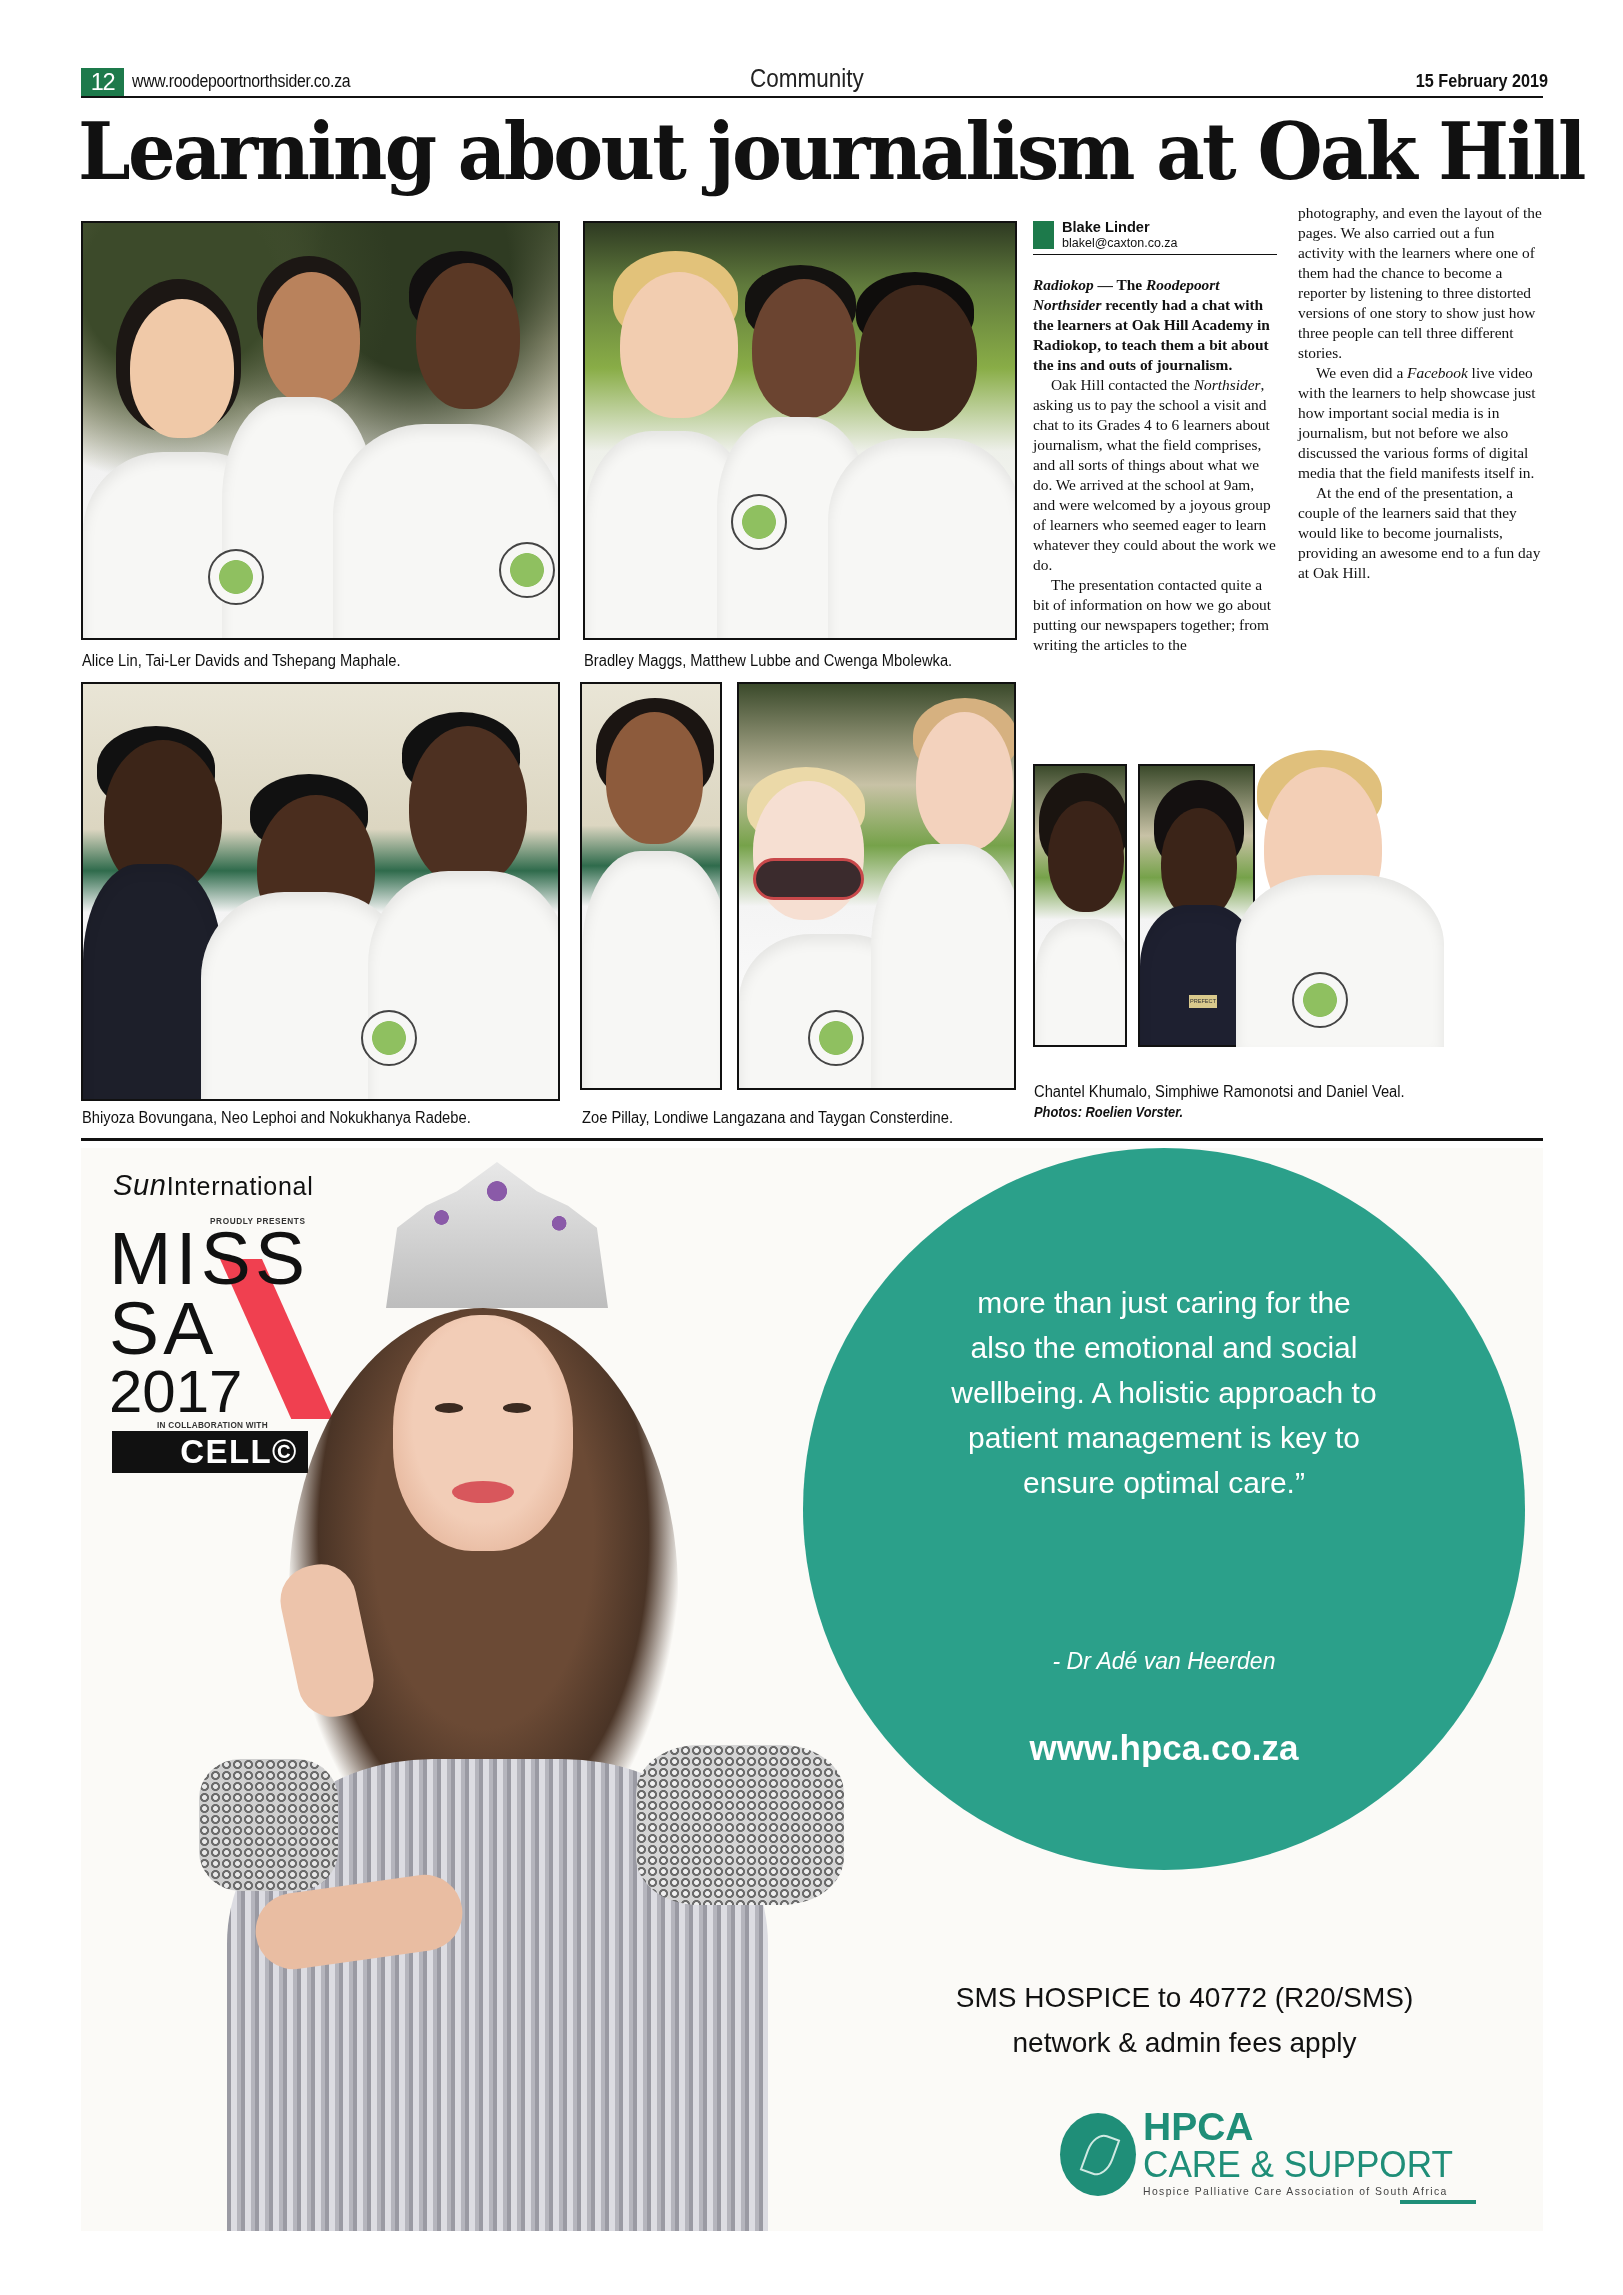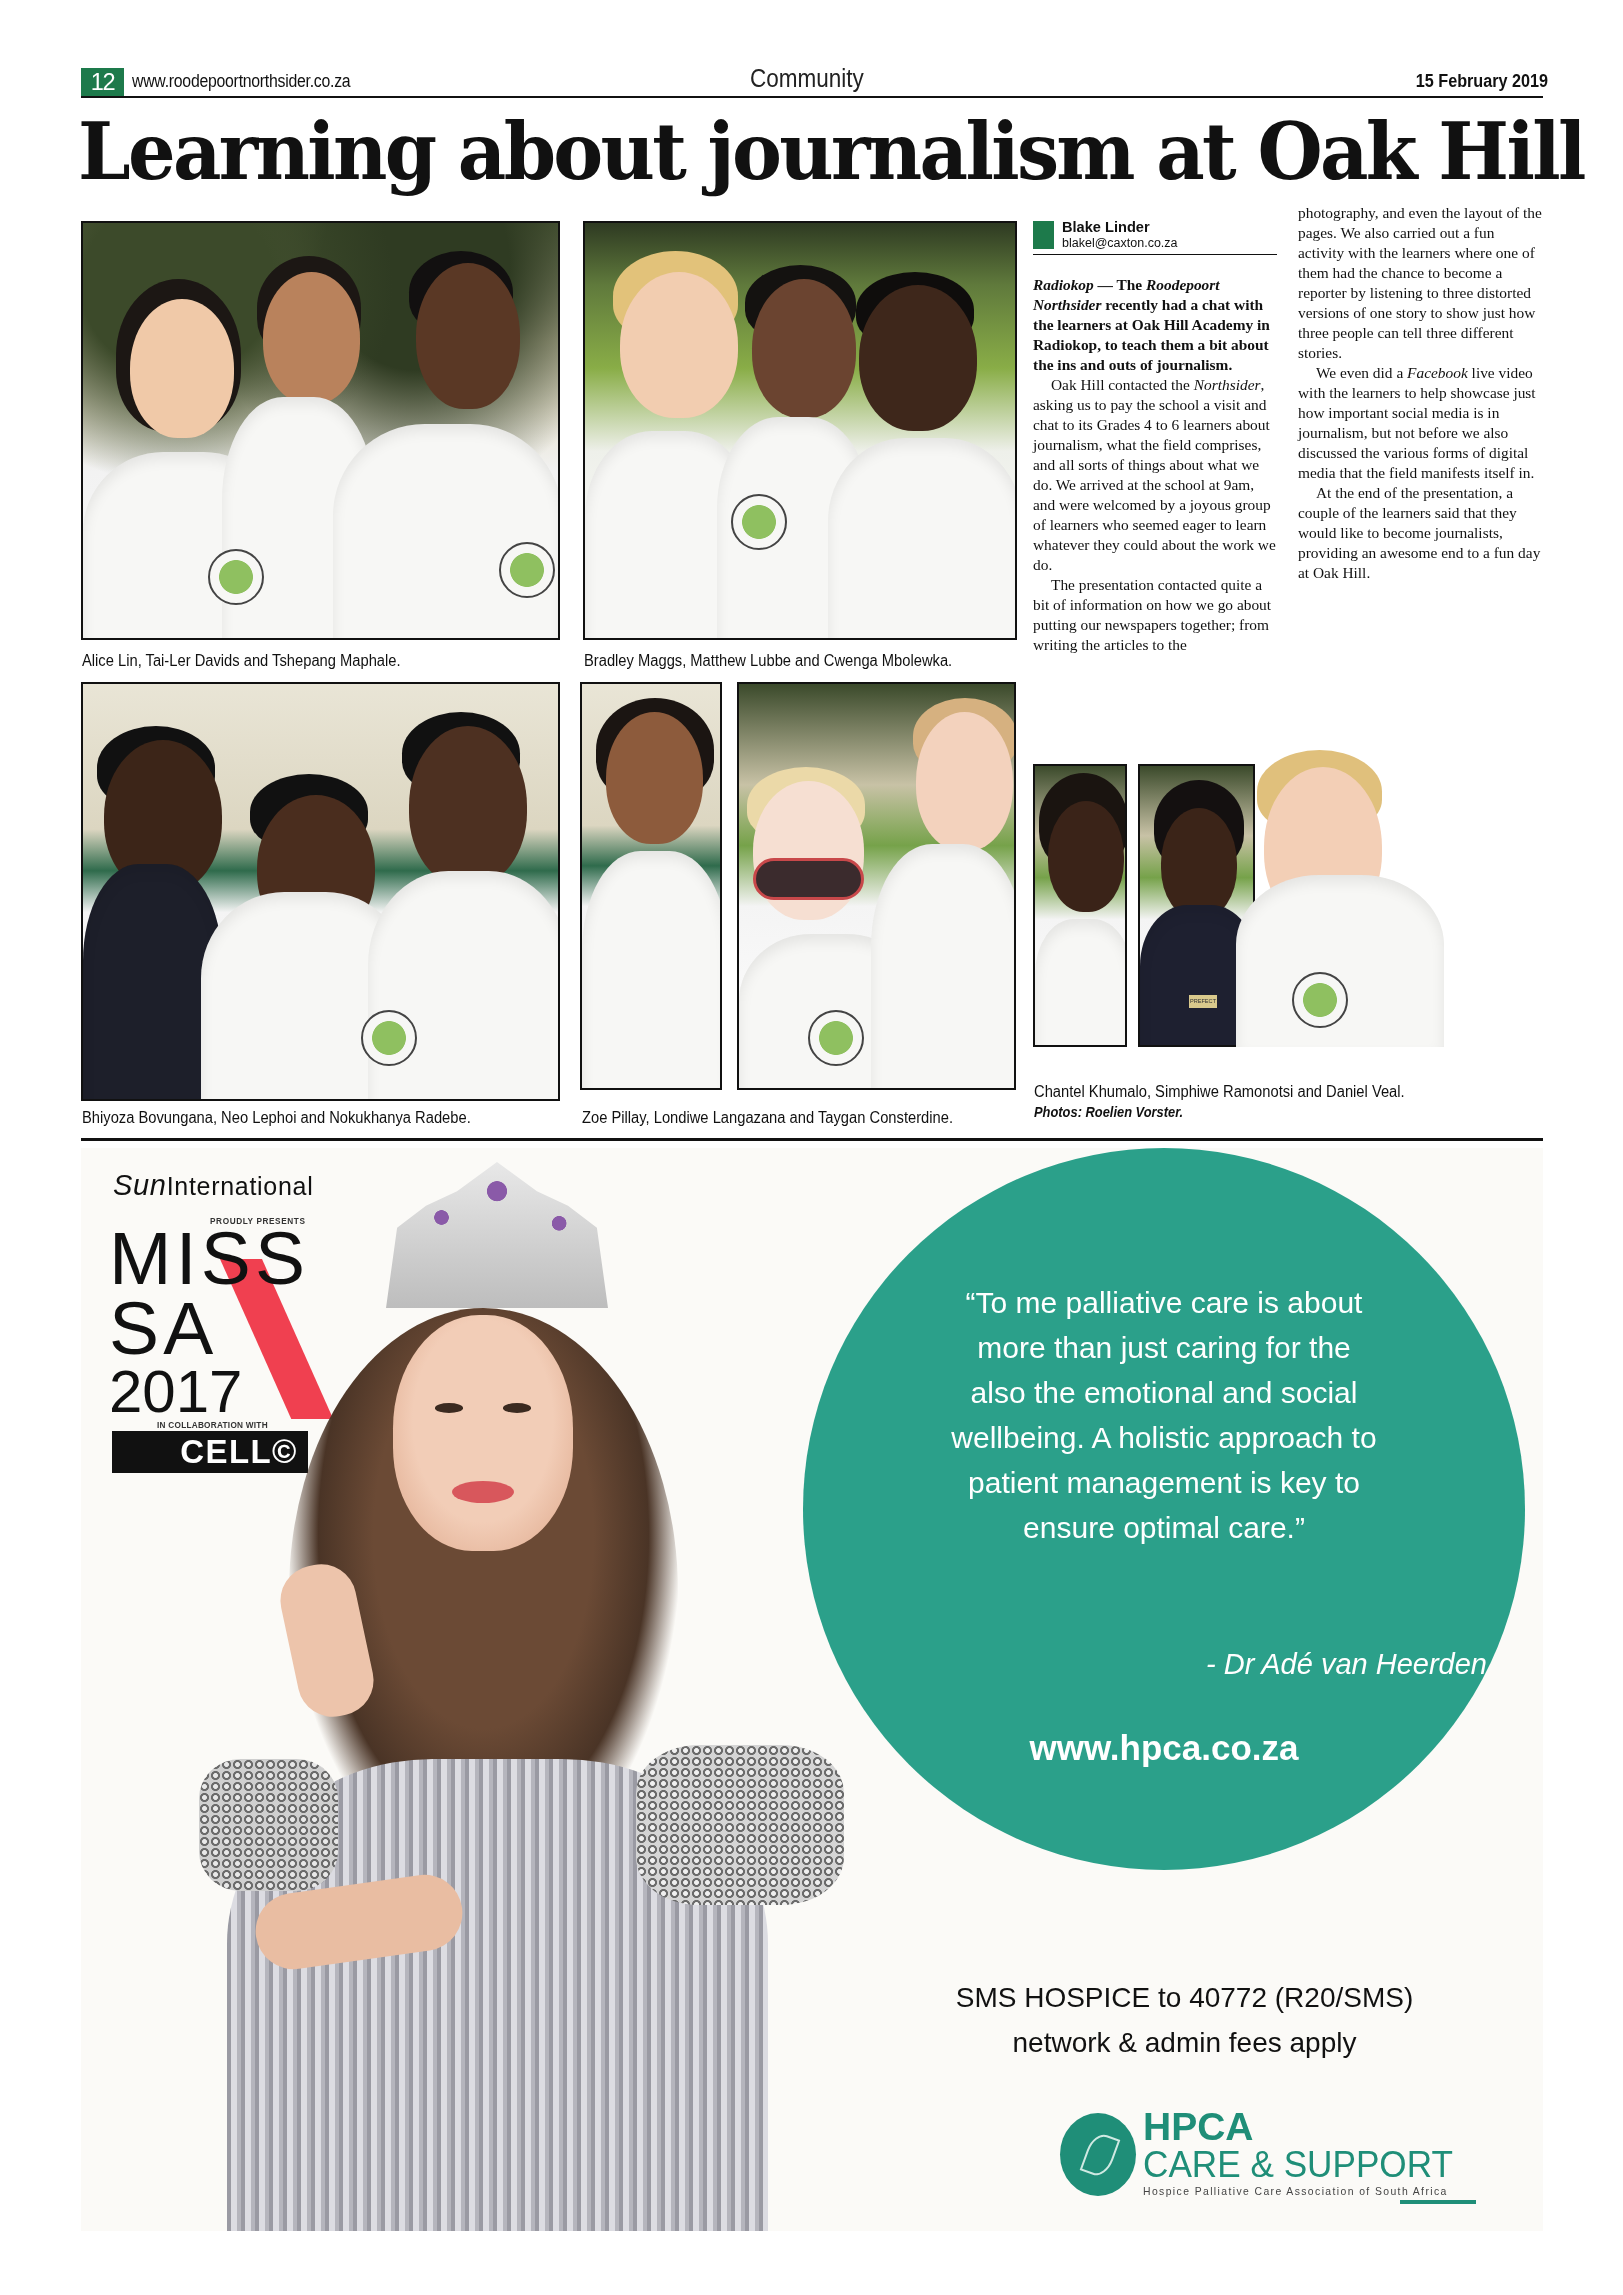--- a/index.html
+++ b/index.html
@@ -85,21 +85,21 @@
     background: repeating-linear-gradient(90deg, #9a9aa3 0 4.2px, #dcdce2 4.2px 9.7px, #b5b5bd 9.7px 14px); }
   .model-sleeve-l { left: 118px; top: 611px; width: 139px; height: 132px; border-radius: 30%;
     background: radial-gradient(circle, #e8e8e8 0 2.1px, #6b6b6b 2.8px 4.2px, transparent 4.9px) 0 0/11px 11px, #cfcfcf; }
   .model-sleeve-r { left: 555px; top: 597px; width: 208px; height: 160px; border-radius: 30%;
     background: radial-gradient(circle, #f0f0f0 0 2.1px, #6b6b6b 2.8px 4.2px, transparent 4.9px) 0 0/11px 11px, #d5d5d5; }
   .model-arm { left: 174px; top: 736px; width: 208px; height: 76px; border-radius: 42px; background: #e9bda2; transform: rotate(-8deg); }
   .model-hand { left: 208px; top: 416px; width: 76px; height: 153px; border-radius: 35px; background: #edc4ab; transform: rotate(-12deg); }
 
   .teal-circle { left: 722px; top: 0px; width: 722px; height: 722px; border-radius: 50%; background: #2ba08a; }
   .quote { left: 760px; top: 132px; width: 646px; text-align: center; color: #fff; font-size: 30px; line-height: 45px; }
-  .quote-author { left: 760px; top: 500px; width: 646px; text-align: right; color: #fff; font-size: 29px; font-style: italic; }
+  .quote-author { left: 760px; top: 500px; width: 646px; text-align: center; color: #fff; font-size: 23px; font-style: italic; }
   .hpca-url { left: 760px; top: 580px; width: 646px; text-align: center; color: #fff; font-size: 35px; font-weight: bold; }
 
   .support-line { text-align: center; font-size: 28px; color: #111; width: 625px; left: 791px; }
   .hpca-logo-circle { left: 979px; top: 965px; width: 76px; height: 83px; border-radius: 50%; background: #1f8e78; }
   .hpca-leaf { left: 1005px; top: 986px; width: 28px; height: 42px; border: 2.1px solid #cfe9e2; border-radius: 50% 0 50% 0; transform: rotate(20deg); }
   .hpca-title { left: 1062px; top: 959px; font-size: 39px; font-weight: bold; color: #1f8e78; line-height: 39px; }
   .hpca-sub { left: 1062px; top: 997px; font-size: 37px; color: #1f8e78; line-height: 39px; transform: scaleX(0.95); transform-origin: left; }
   .hpca-assoc { left: 1062px; top: 1038px; font-size: 10.4px; color: #444; letter-spacing: 1.4px; }
   .hpca-underline { left: 1319px; top: 1052px; width: 76px; height: 4.2px; background: #1f8e78; }
 </style>
@@ -233,21 +233,20 @@
   <div class="abs model-sleeve-r"></div>
   <div class="abs model-arm"></div>
   <div class="abs model-face"></div>
   <div class="abs model-eye-l"></div>
   <div class="abs model-eye-r"></div>
   <div class="abs model-lips"></div>
   <div class="abs crown"></div>
 
   <div class="abs teal-circle"></div>
   <div class="abs quote">
-    <div>“To me palliative care is about</div>
     <div>more than just caring for the</div>
     <div>also the emotional and social</div>
     <div>wellbeing. A holistic approach to</div>
     <div>patient management is key to</div>
     <div>ensure optimal care.”</div>
   </div>
   <div class="abs quote-author">- Dr Adé van Heerden</div>
   <div class="abs hpca-url">www.hpca.co.za</div>
 
   <div class="abs support-line" style="top:834px;">SMS HOSPICE to 40772 (R20/SMS)</div>

